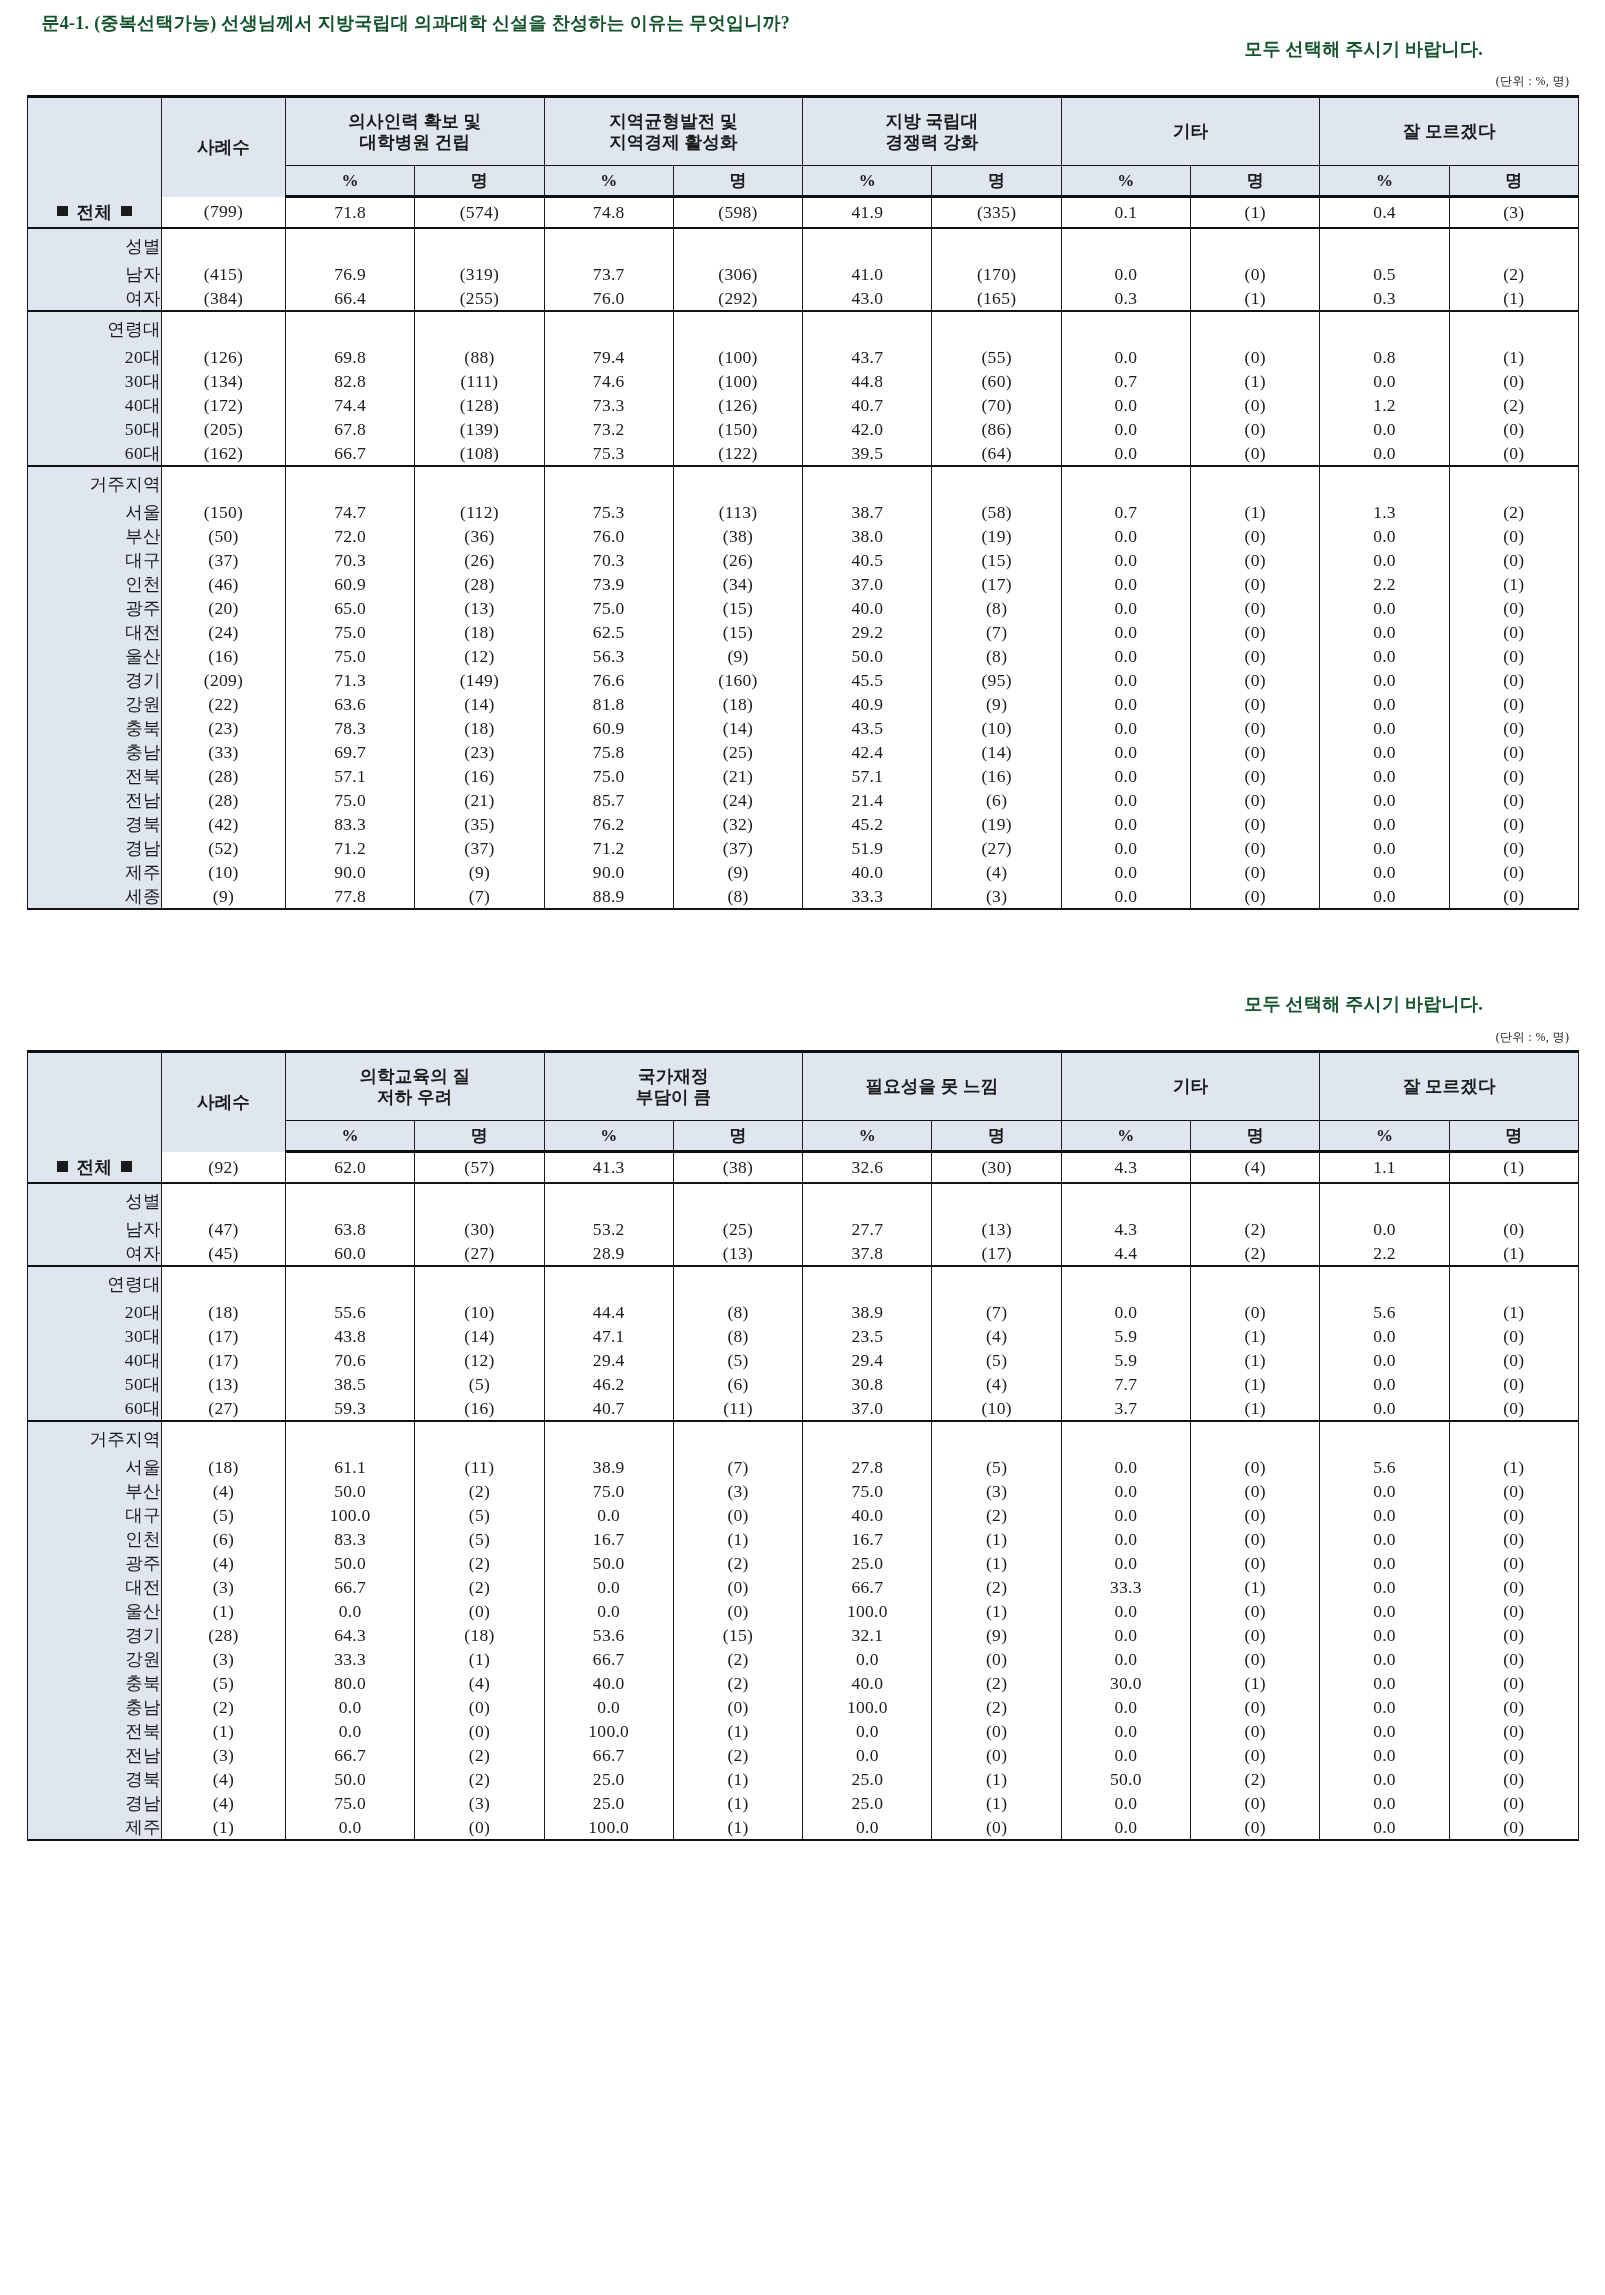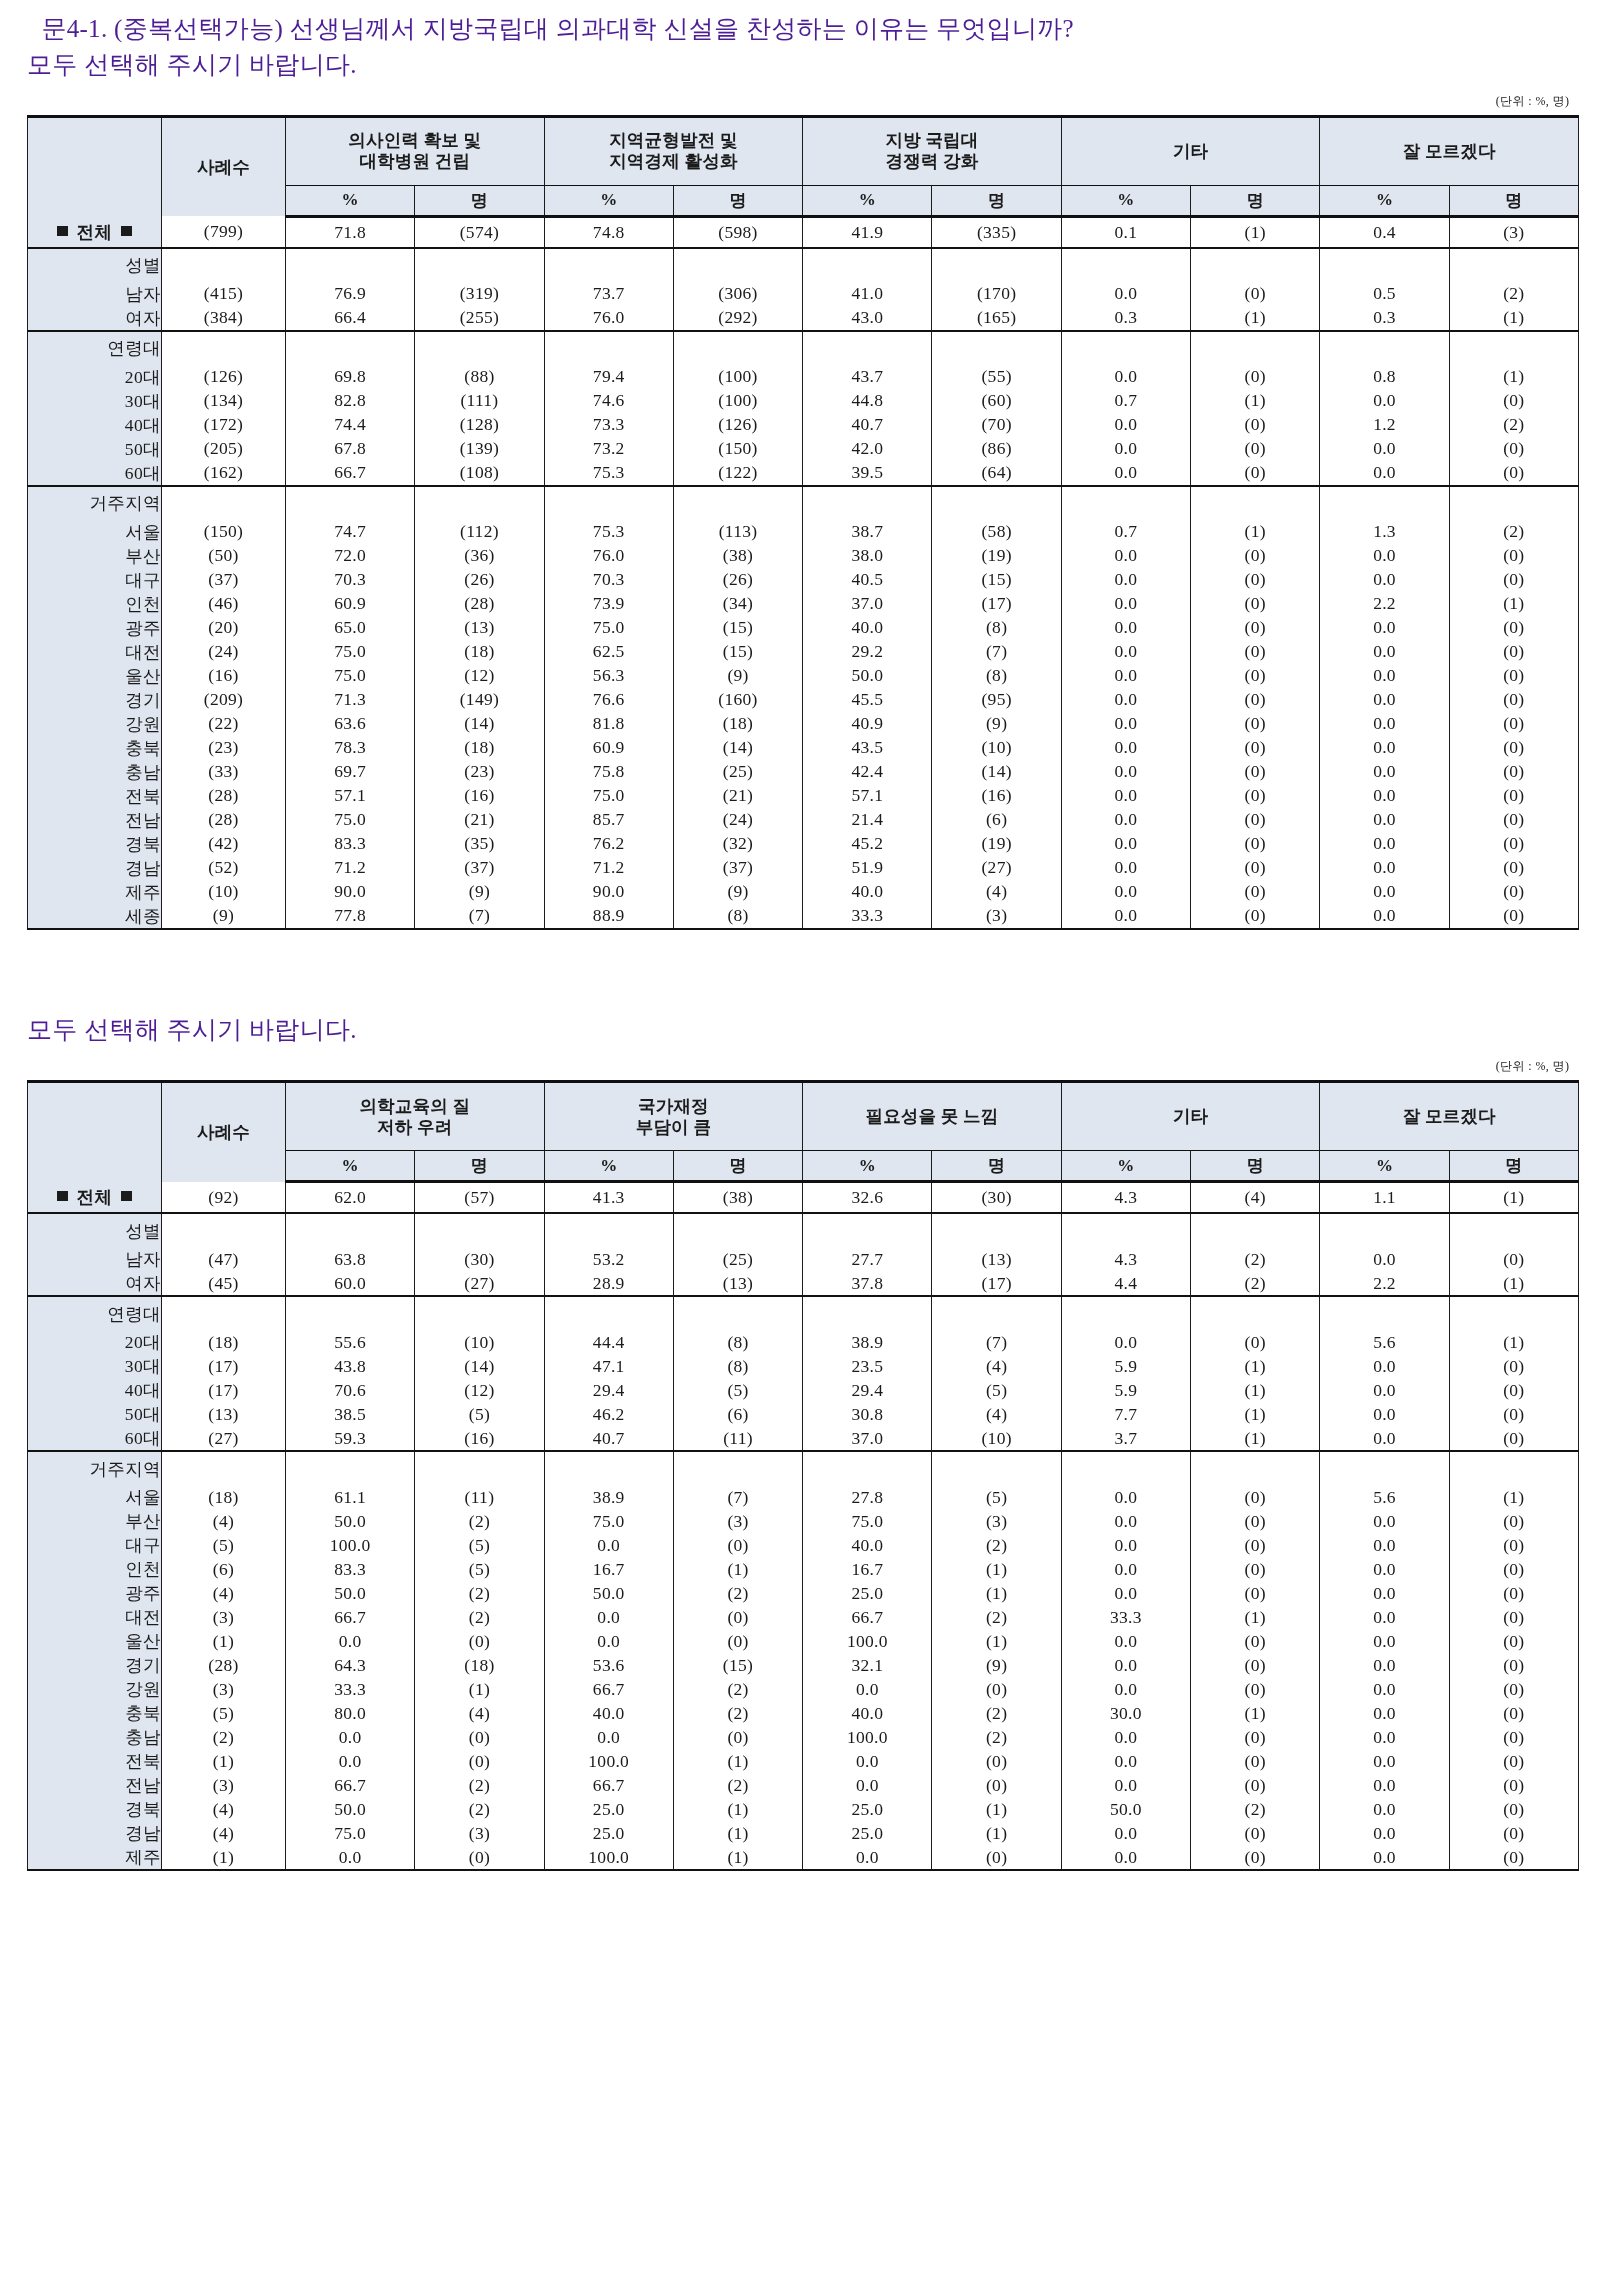--- a/index.html
+++ b/index.html
@@ -19,28 +19,28 @@
     box-sizing: border-box;
     padding: 11px 27px 16px 27px;
   }
 
   
   .question {
     margin: 0 0 3.2px 0;
   }
   .q-line {
     font-family: "Liberation Serif", "DejaVu Serif", serif;
-    font-weight: normal;
-    font-size: 25px;
+    font-weight: bold;
+    font-size: 18px;
     line-height: 1.42;
     letter-spacing: 0.3px;
-    color: #4c1d95;
+    color: #14532d;
   }
   .q-line-1 { text-align: left; padding-left: 14.4px; }
-  .q-line-2 { text-align: left; padding-right: 96px; }
+  .q-line-2 { text-align: right; padding-right: 96px; }
 
   .unit-note {
     text-align: right;
     font-size: 12px;
     letter-spacing: 0.4px;
     color: #222222;
     padding: 8px 9.6px 4.8px 0;
     font-family: "Liberation Serif", "DejaVu Serif", serif;
   }
 

